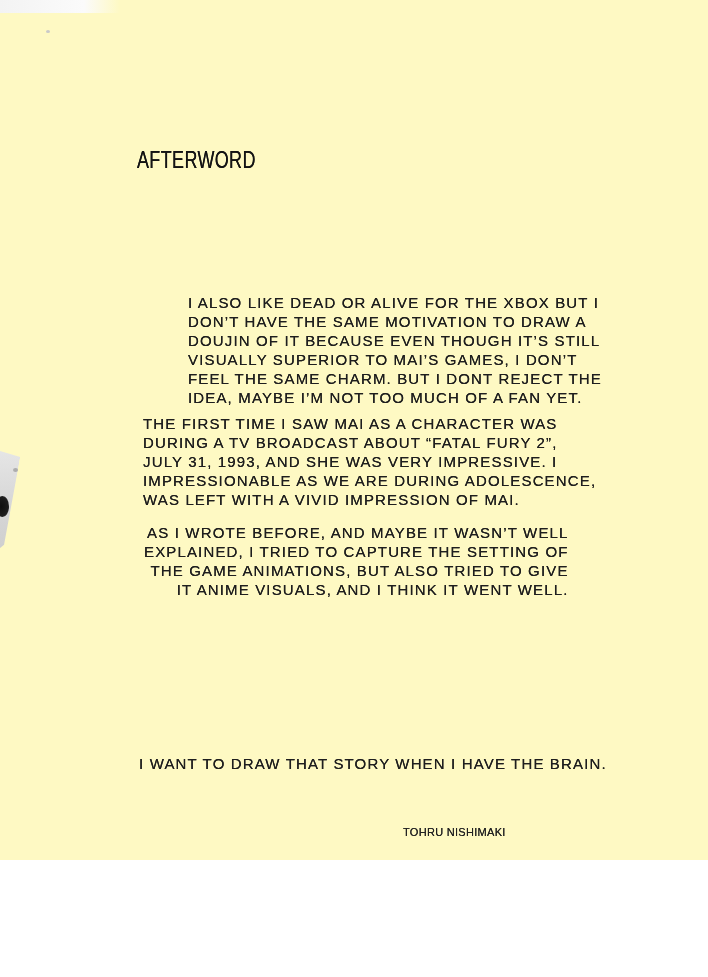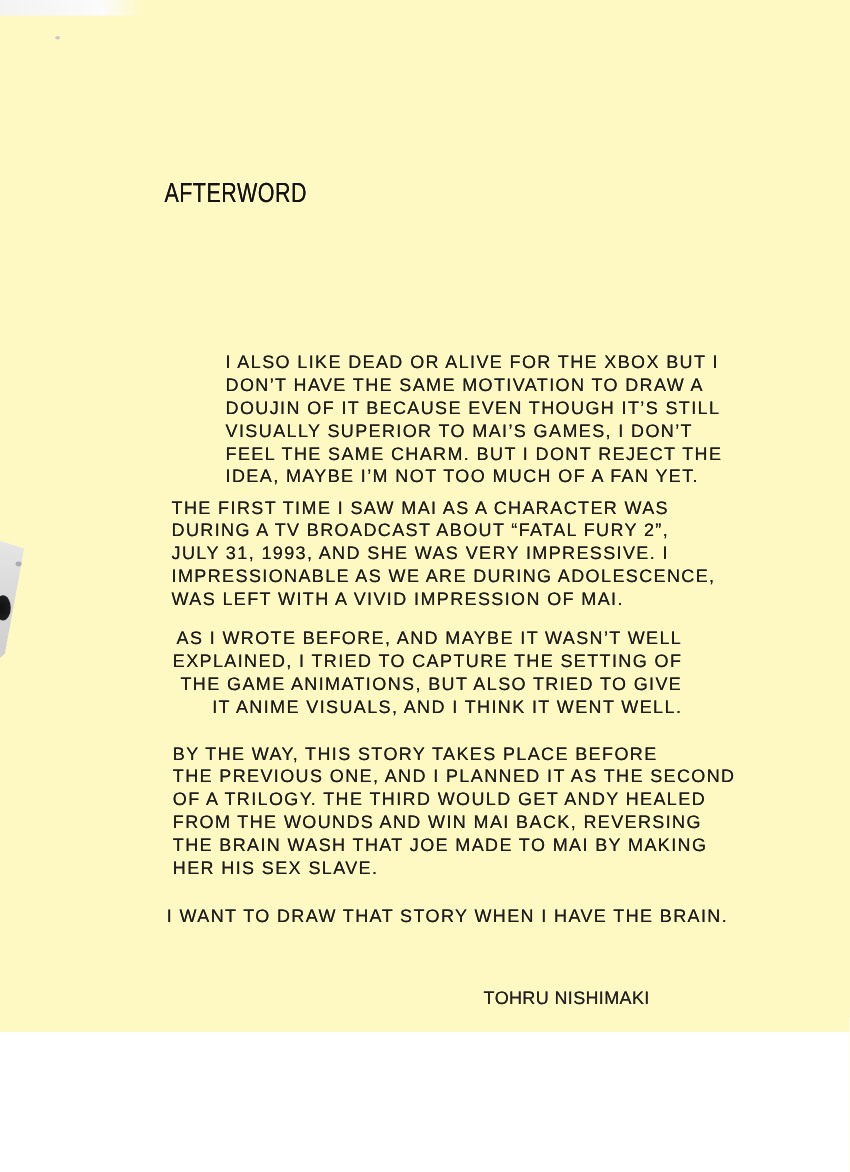--- a/index.html
+++ b/index.html
@@ -57,21 +57,21 @@
   .p2 { left: 144px; top: 219px; }
   .p3 { left: 144px; top: 293px; margin-left: 44px; }
   .p4 { left: 143px; top: 414px; }
   .p5 { left: 144px; top: 523px; text-align: right; }
   .p6 { left: 144px; top: 619px; }
   .p7 { left: 139px; top: 754px; }
   .signature {
     position: absolute;
     left: 403px; top: 824px;
     margin: 0;
-    font-size: 15px;
+    font-size: 11px;
     line-height: 17px;
     letter-spacing: 0.3px;
     white-space: pre;
     color: #222222;
     text-shadow: 0 0 0.4px #222222;
     text-align: center;
   }
   
   .left-strip {
     position: absolute;
@@ -126,26 +126,20 @@
 IDEA, MAYBE I’M NOT TOO MUCH OF A FAN YET.</div>
   <div class="para p4">THE FIRST TIME I SAW MAI AS A CHARACTER WAS
 DURING A TV BROADCAST ABOUT “FATAL FURY 2”,
 JULY 31, 1993, AND SHE WAS VERY IMPRESSIVE. I
 IMPRESSIONABLE AS WE ARE DURING ADOLESCENCE,
 WAS LEFT WITH A VIVID IMPRESSION OF MAI.</div>
   <div class="para p5">AS I WROTE BEFORE, AND MAYBE IT WASN’T WELL
 EXPLAINED, I TRIED TO CAPTURE THE SETTING OF
 THE GAME ANIMATIONS, BUT ALSO TRIED TO GIVE
 IT ANIME VISUALS, AND I THINK IT WENT WELL.</div>
-  <div class="para p6">BY THE WAY, THIS STORY TAKES PLACE BEFORE
-THE PREVIOUS ONE, AND I PLANNED IT AS THE SECOND
-OF A TRILOGY. THE THIRD WOULD GET ANDY HEALED
-FROM THE WOUNDS AND WIN MAI BACK, REVERSING
-THE BRAIN WASH THAT JOE MADE TO MAI BY MAKING
-HER HIS SEX SLAVE.</div>
   <div class="para p7">I WANT TO DRAW THAT STORY WHEN I HAVE THE BRAIN.</div>
 
   <div class="signature">TOHRU NISHIMAKI</div>
 
   <div class="left-strip"></div>
   <div class="strip-speck"></div>
   <div class="ink-blob"></div>
 
   <div class="smudge sm1"></div>
   <div class="smudge sm2"></div>

